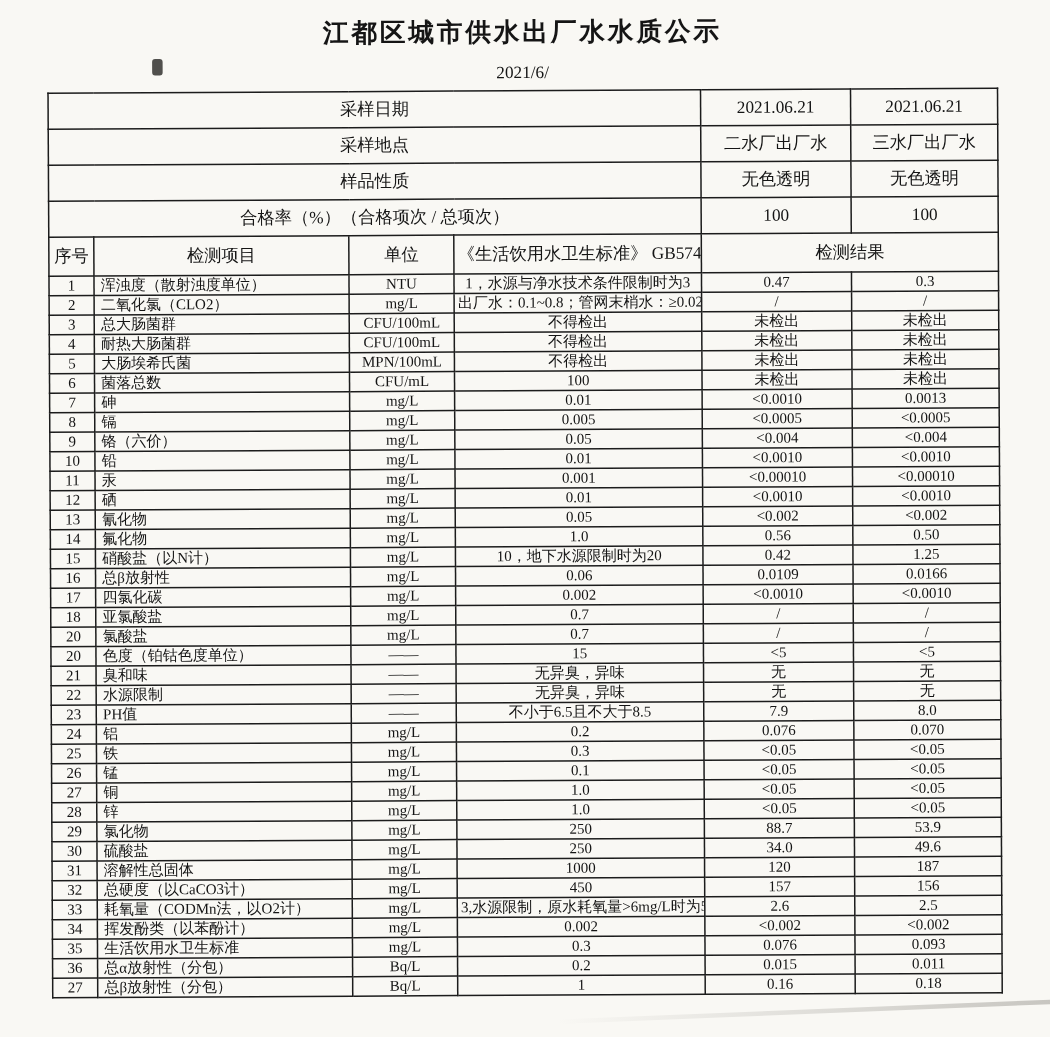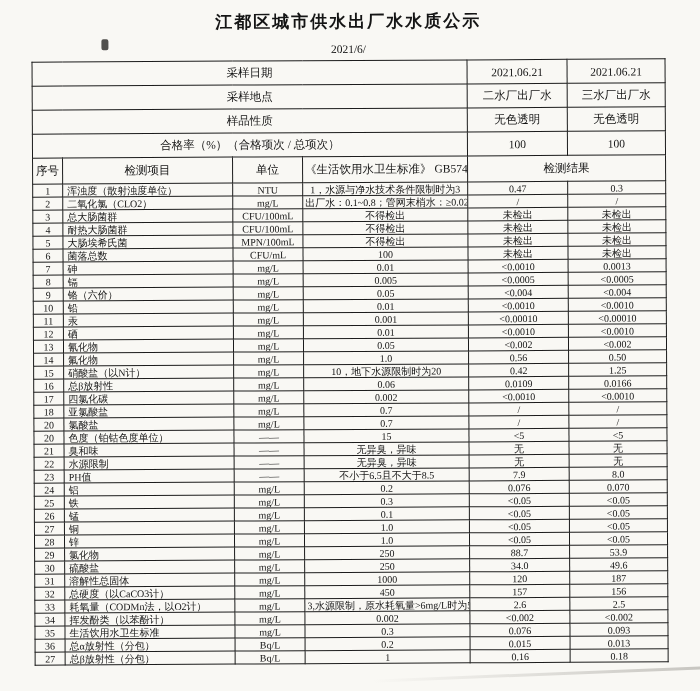--- a/index.html
+++ b/index.html
@@ -411,21 +411,21 @@
           <td>0.3</td>
           <td>0.076</td>
           <td>0.093</td>
         </tr>
         <tr>
           <td>36</td>
           <td class="item-cell">总α放射性（分包）</td>
           <td>Bq/L</td>
           <td>0.2</td>
           <td>0.015</td>
-          <td>0.013</td>
+          <td>0.011</td>
         </tr>
         <tr>
           <td>27</td>
           <td class="item-cell">总β放射性（分包）</td>
           <td>Bq/L</td>
           <td>1</td>
           <td>0.16</td>
           <td>0.18</td>
         </tr>
       </tbody>

